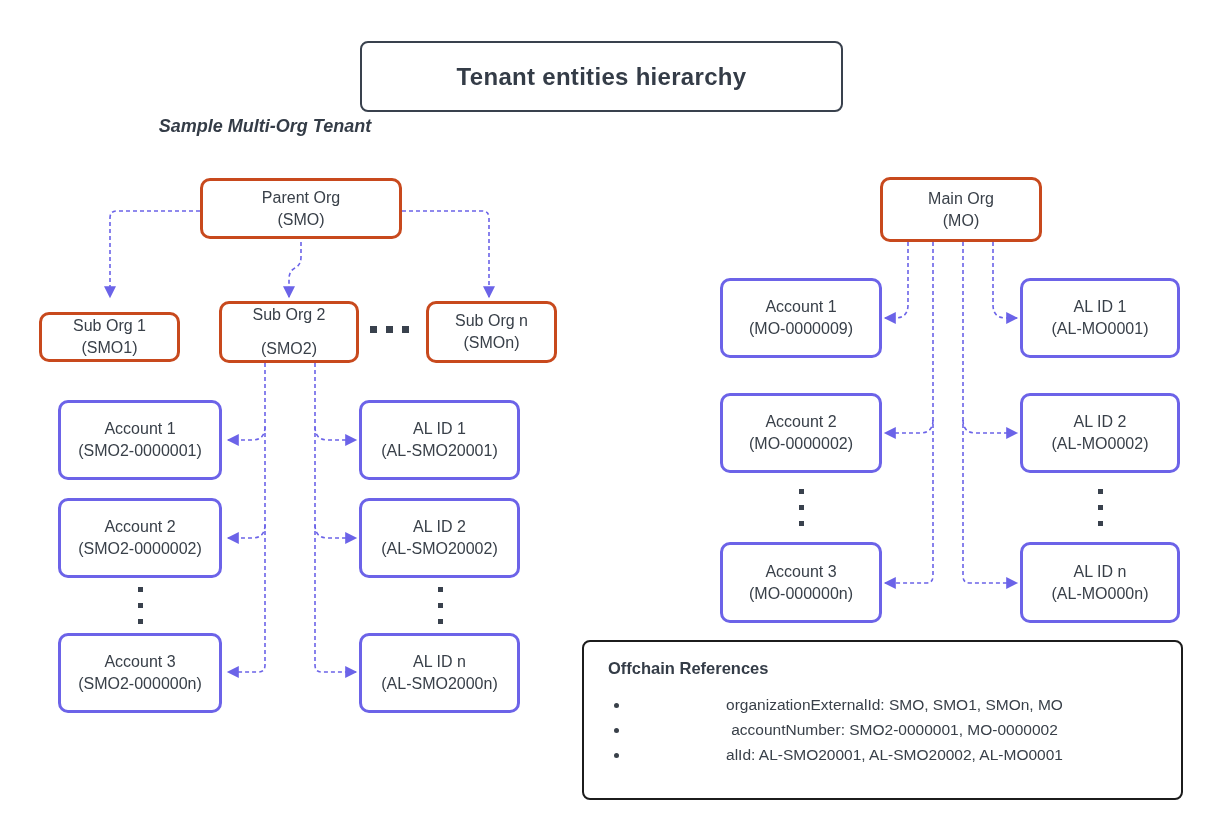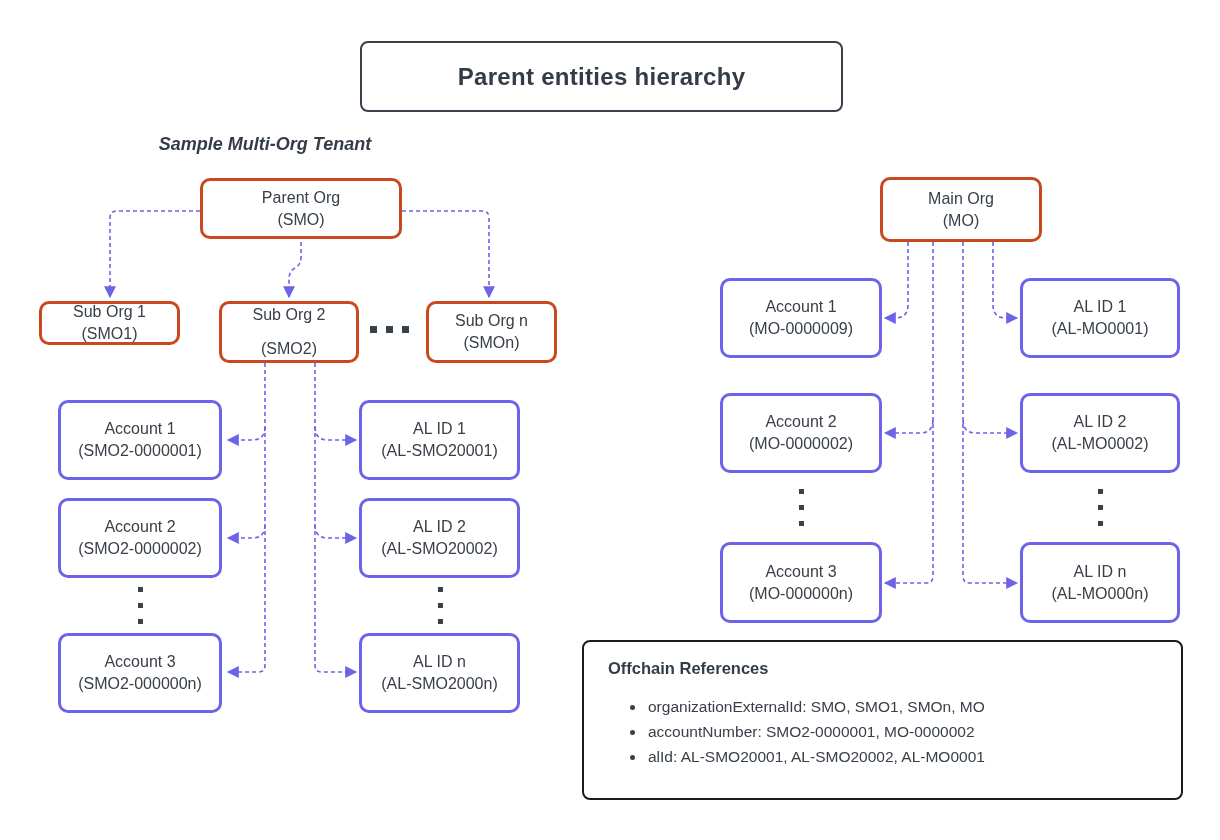--- a/index.html
+++ b/index.html
@@ -14,21 +14,21 @@
   .entity-border{border:3px solid #6c63e8;}
 
   .title-box{border:2px solid #39414d;border-radius:8px;
              font-size:24px;font-weight:bold;color:#343c47;letter-spacing:.3px;}
   .section-heading{position:absolute;font-size:18px;font-weight:bold;font-style:italic;
                    color:#343c47;text-align:center;}
 
   .offchain{position:absolute;box-sizing:border-box;border:2.5px solid #1c1c1c;
             border-radius:8px;background:#fff;padding:17px 24px 10px 24px;}
   .offchain h3{margin:0 0 14px 0;font-size:16.5px;font-weight:bold;color:#343c47;}
-  .offchain ul{margin:16px;padding-left:22px;font-size:15.5px;line-height:25px;color:#394049;}
+  .offchain ul{margin:0;padding-left:22px;font-size:15.5px;line-height:25px;color:#394049;text-align:center;}
   .offchain li{padding-left:2px;}
 
   .h-ellipsis{position:absolute;display:flex;gap:9px;align-items:center;justify-content:center;}
   .h-ellipsis i{width:7px;height:7px;background:#39414d;display:block;}
   .v-ellipsis{position:absolute;display:flex;flex-direction:column;gap:11px;align-items:center;}
   .v-ellipsis i{width:5px;height:5px;background:#39414d;display:block;}
 
   svg.connectors{position:absolute;left:0;top:0;pointer-events:none;}
   .conn{fill:none;stroke:#6b63e8;stroke-width:1.6;stroke-dasharray:4 3;}
 </style>
@@ -59,31 +59,31 @@
     <path class="conn" marker-end="url(#arrow)" d="M 908 242 L 908 305 Q 908 318 895 318 L 885 318"></path>
     <path class="conn" marker-end="url(#arrow)" d="M 933 242 L 933 576 Q 933 583 926 583 L 885 583"></path>
     <path class="conn" marker-end="url(#arrow)" d="M 933 420 Q 933 433 920 433 L 885 433"></path>
 
     <path class="conn" marker-end="url(#arrow)" d="M 963 242 L 963 576 Q 963 583 970 583 L 1017 583"></path>
     <path class="conn" marker-end="url(#arrow)" d="M 963 420 Q 963 433 976 433 L 1017 433"></path>
     <path class="conn" marker-end="url(#arrow)" d="M 993 242 L 993 305 Q 993 318 1006 318 L 1017 318"></path>
   </svg>
 
   <div class="node title-box" style="left:360px;top:41px;width:483px;height:71px;">
-    <span>Parent entities hierarchy</span>
+    <span>Tenant entities hierarchy</span>
   </div>
 
-  <div class="section-heading" style="left:115px;top:134px;width:300px;">Sample Multi-Org Tenant</div>
+  <div class="section-heading" style="left:115px;top:116px;width:300px;">Sample Multi-Org Tenant</div>
 
   <div class="node rounded org-border" style="left:200px;top:178px;width:202px;height:61px;">
     <span>Parent Org</span>
     <span>(SMO)</span>
   </div>
 
-  <div class="node rounded org-border" style="left:39px;top:301px;width:141px;height:44px;">
+  <div class="node rounded org-border" style="left:39px;top:312px;width:141px;height:50px;">
     <span>Sub Org 1</span>
     <span>(SMO1)</span>
   </div>
   <div class="node rounded org-border" style="left:219px;top:301px;width:140px;height:62px;justify-content:space-between;">
     <span>Sub Org 2</span>
     <span>(SMO2)</span>
   </div>
   <div class="h-ellipsis" style="left:362px;top:322px;width:54px;height:14px;">
       <i></i>
       <i></i>

